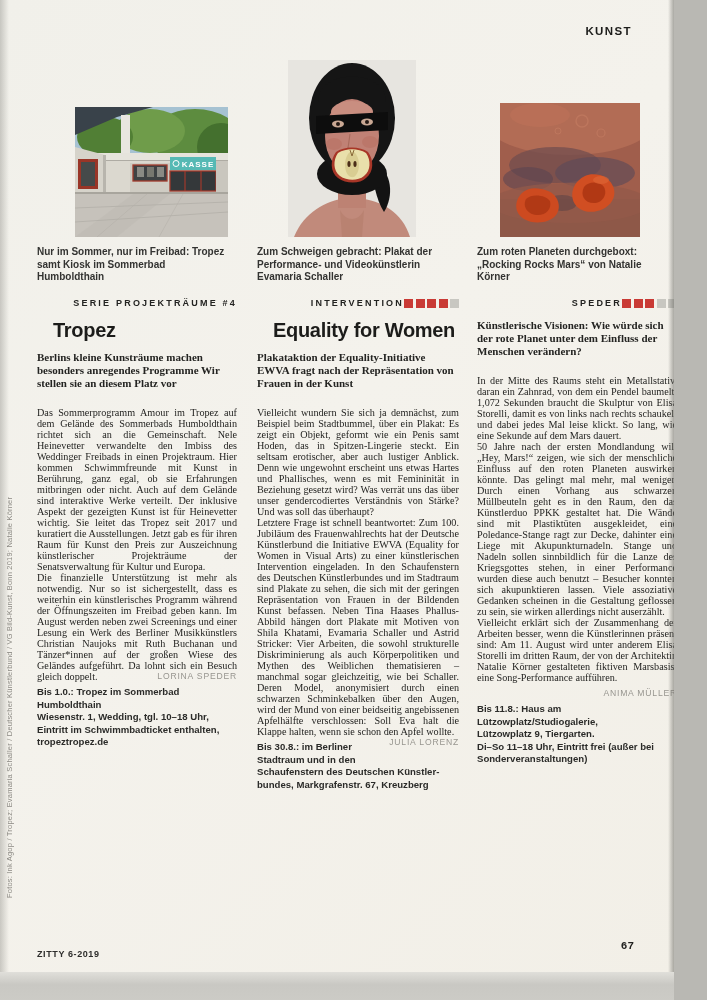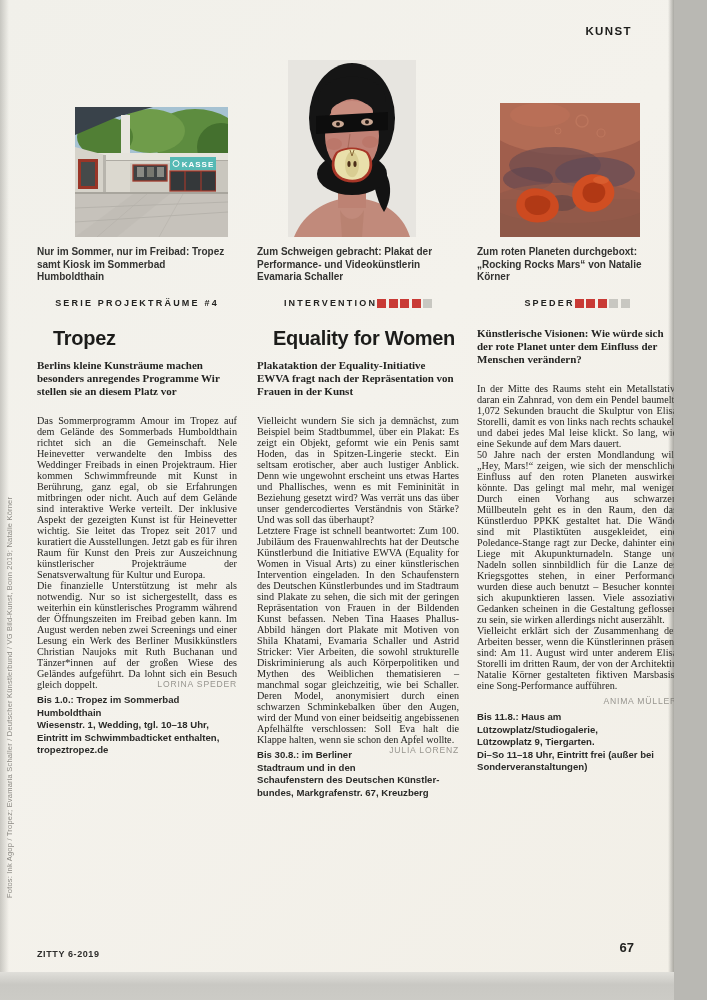--- a/index.html
+++ b/index.html
@@ -17,38 +17,38 @@
   .photo3{left:500px;top:103px;width:140px;height:134px;}
   .caption{position:absolute;top:246px;font-weight:700;font-size:10px;line-height:12.6px;color:#333331;}
   .caption1{left:37px;width:188px;}
   .caption2{left:257px;width:202px;}
   .caption3{left:477px;width:200px;}
   
   .col{position:absolute;top:297px;width:200px;}
   .col1{left:37px;}
   .col2{left:257px;width:202px;}
   .col3{left:477px;}
-  .kicker-row{display:flex;justify-content:center;align-items:center;height:12px;margin-bottom:18px;}
+  .kicker-row{display:flex;justify-content:flex-end;align-items:center;height:12px;margin-bottom:10px;}
   .kicker{font-weight:700;font-size:9px;letter-spacing:2.2px;color:#232321;white-space:nowrap;}
   .squares{display:flex;gap:2.5px;}
   .sq{width:9px;height:9px;display:inline-block;}
   .sq-red{background:#c93a35;}
   .sq-gray{background:#c8c7c1;}
   .headline{font-weight:700;font-size:20px;line-height:22px;letter-spacing:-.3px;color:#1c1c1a;height:24px;margin:0 0 8px 16px;}
   .standfirst{font-weight:700;font-size:11px;line-height:12.8px;color:#242422;height:40px;margin:0 0 16px 0;font-family:Liberation Serif, serif;}
   .body p{font-family:"Liberation Serif",serif;font-size:10.2px;line-height:11px;margin:0;text-align:justify;color:#242422;hyphens:auto;-webkit-hyphens:auto;}
   .author{font-family:"Liberation Sans",sans-serif;font-size:8.6px;letter-spacing:.8px;color:#97958f;}
   .author-inline{float:right;}
   .author-block{text-align:right;margin-top:2px;line-height:11px;}
   .info{margin-top:4px;font-weight:700;font-size:9.6px;line-height:12.6px;color:#2b2b29;}
   
   .credit{position:absolute;left:5px;top:898px;transform:rotate(-90deg);transform-origin:0 0;white-space:nowrap;font-size:7.5px;letter-spacing:.2px;color:#8c8a84;}
   
   .footer-mag{position:absolute;left:37px;top:949px;font-weight:700;font-size:9px;letter-spacing:.6px;color:#2e2e2c;}
-  .footer-page{position:absolute;right:40px;top:940px;font-weight:700;font-size:13px;color:#222220;}
+  .footer-page{position:absolute;right:40px;top:940px;font-weight:700;font-size:11px;color:#222220;font-family:Liberation Mono, monospace;}
 </style>
 </head>
 <body>
 
 <div class="page">
 
   <div class="kunst">KUNST</div>
 
   <div class="photo photo1">
     <svg viewBox="0 0 153 130" preserveAspectRatio="none">

